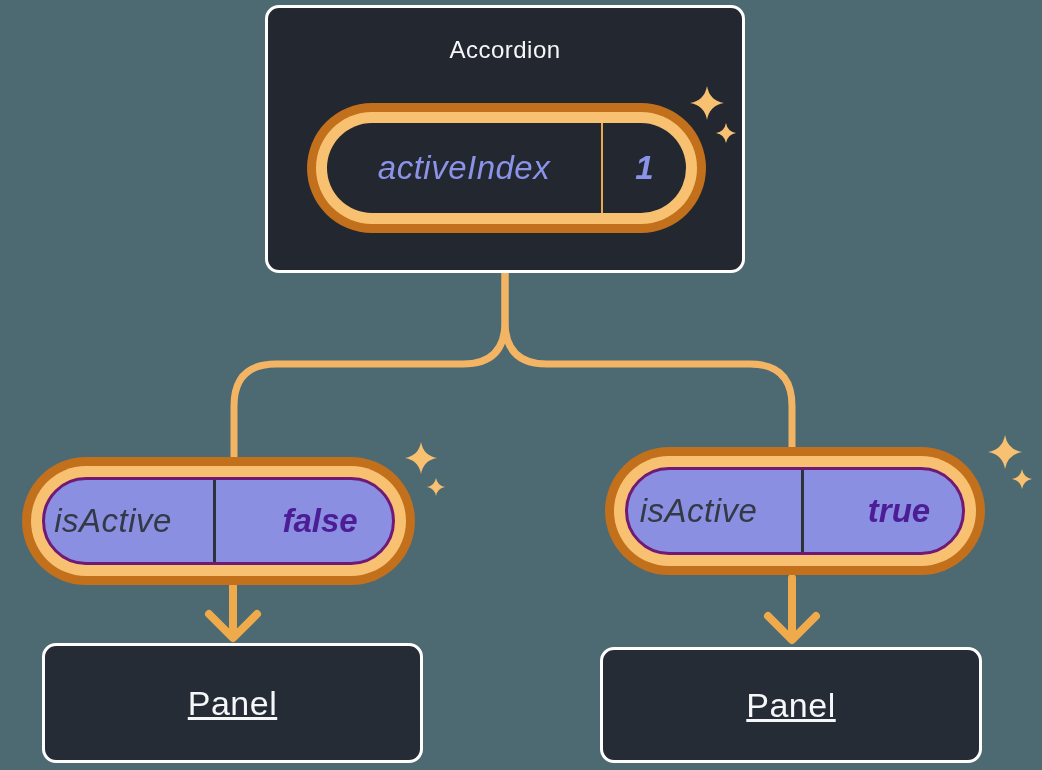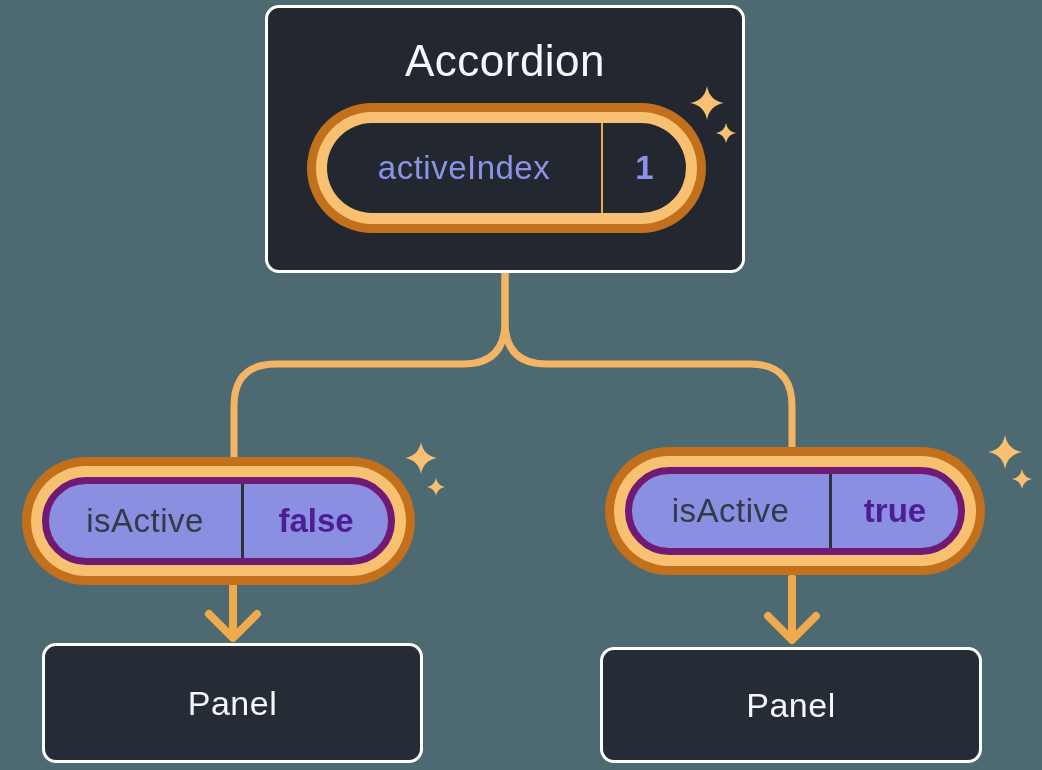--- a/index.html
+++ b/index.html
@@ -12,32 +12,32 @@
   html,body{width:1042px; height:770px; overflow:hidden;}
   body{font-family:"Liberation Sans", sans-serif; background:var(--background);}
   .stage{position:relative; width:1042px; height:770px; background:var(--background);}
   .connectors{position:absolute; left:0; top:0; width:1042px; height:770px;}
   .node{
     position:absolute; background:var(--node-fill);
     border:3px solid var(--node-border); border-radius:14px;
     color:var(--node-text); display:flex; align-items:center; justify-content:center;
   }
   .accordion-box{left:265px; top:5px; width:480px; height:268px; align-items:flex-start;}
-  .node-title{font-size:44px; font-weight:500; letter-spacing:.5px; margin-top:28px;text-align:right;}
-  .panel-box{font-size:34px; font-weight:500; letter-spacing:.5px;}
+  .node-title{font-size:24px; font-weight:500; letter-spacing:.5px; margin-top:28px;text-align:right;}
+  .panel-box{font-size:34px; font-weight:500; letter-spacing:.5px;text-decoration:underline;}
   .panel-left{left:42px; top:643px; width:381px; height:120px;}
   .panel-right{left:600px; top:647px; width:382px; height:116px;}
   .pill{position:absolute; border-radius:999px; background:var(--ring-outer); padding:9px;}
   .pill-state{left:307px; top:103px; width:399px; height:130px;}
   .pill-left{left:22px; top:457px; width:393px; height:128px;}
   .pill-right{left:605px; top:447px; width:380px; height:128px;}
-  .pill-mid{width:100%; height:100%; border-radius:999px; background:var(--ring-inner); padding:11px;}
+  .pill-mid{width:100%; height:100%; border-radius:999px; background:var(--ring-inner); padding:11px;font-style:italic;}
   .pill-core{width:100%; height:100%; border-radius:999px; display:flex; align-items:stretch; overflow:hidden;}
   .pill-core.state{background:var(--node-fill); color:var(--state-text);}
-  .pill-core.prop{background:var(--purple); border:7px solid #701a75; color:var(--dark-text);}
+  .pill-core.prop{background:var(--purple); border:3px solid #701a75; color:var(--dark-text);gap:32px;}
   .cell-label{flex:1; display:flex; align-items:center; justify-content:center;
     font-size:33px; letter-spacing:.5px;}
   .cell-value{display:flex; align-items:center; justify-content:center;
     font-size:33px; font-weight:700;}
   .pill-state .cell-value{width:83px; color:var(--state-text);}
   .pill-left  .cell-value{width:144px; color:#4c1d95;}
   .pill-right .cell-value{width:126px; color:#4c1d95;}
   .divider{width:3px; background:#2D323B;}
   .pill-state .divider{width:2px; background:#E8A94F;}
   .sparkle{position:absolute; fill:var(--sparkle);}

